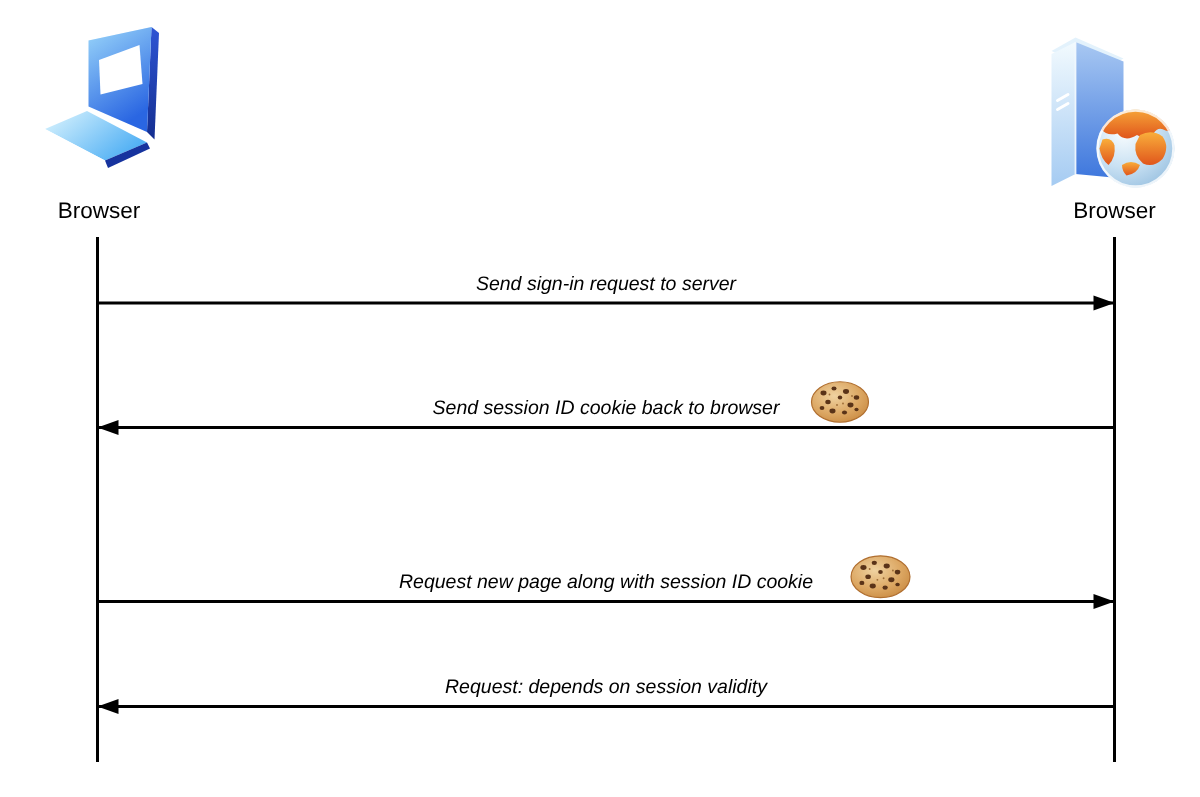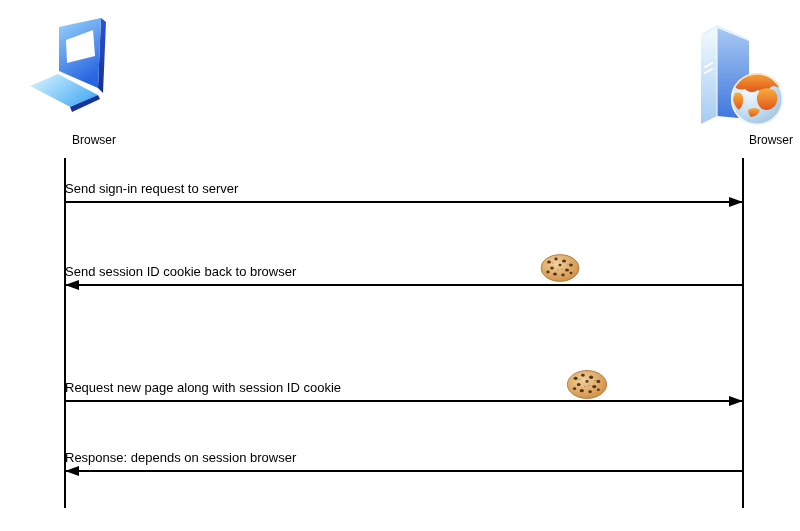--- a/index.html
+++ b/index.html
@@ -2,29 +2,29 @@
 <html><head>
 <meta charset="utf-8">
 <style>
   html,body { margin:0; padding:0; background:#ffffff; }
   .canvas {
     position:relative; width:800px; height:531px; background:#ffffff;
     font-family:"Liberation Sans", sans-serif; overflow:hidden; color:#000;
   }
   .actor-icon { position:absolute; }
   .actor-label {
-    position:absolute; font-size:12px; line-height:15px; text-align:right;
+    position:absolute; font-size:15px; line-height:15px; text-align:center;
     color:#000; white-space:nowrap;
   }
   .lifeline { position:absolute; top:158px; width:2px; height:350px; background:#000; }
   .message { position:absolute; left:65px; width:678px; height:2px; }
   .msg-line { position:absolute; left:0; right:0; top:0; bottom:0; background:#000; }
   .msg-label {
-    position:absolute; left:0; right:0; bottom:7px; 
-    font-size:13px; white-space:nowrap; color:#000;
+    position:absolute; left:0; right:0; bottom:7px; text-align:center;
+    font-size:13px; white-space:nowrap; color:#000;font-style:italic;
   }
   .arrowhead {
     position:absolute; width:0; height:0; top:-4px;
     border-top:5px solid transparent; border-bottom:5px solid transparent;
   }
   .ah-right { right:0; border-left:14px solid #000; }
   .ah-left  { left:0;  border-right:14px solid #000; }
   .cookie { position:absolute; }
 </style>
 </head>
@@ -169,18 +169,18 @@
           <circle cx="22" cy="16" r="0.6"></circle>
         <circle cx="18" cy="17" r="0.6"></circle>
           <circle cx="28" cy="11" r="0.6"></circle>
       </g>
     </svg>
     <div class="msg-line"></div>
     <div class="arrowhead ah-right"></div>
   </div>
 
   <div class="message" style="top:470px;">
-    <div class="msg-label">Response: depends on session browser</div>
+    <div class="msg-label">Request: depends on session validity</div>
     <div class="msg-line"></div>
     <div class="arrowhead ah-left"></div>
   </div>
 
 </div>
 
 </body></html>

